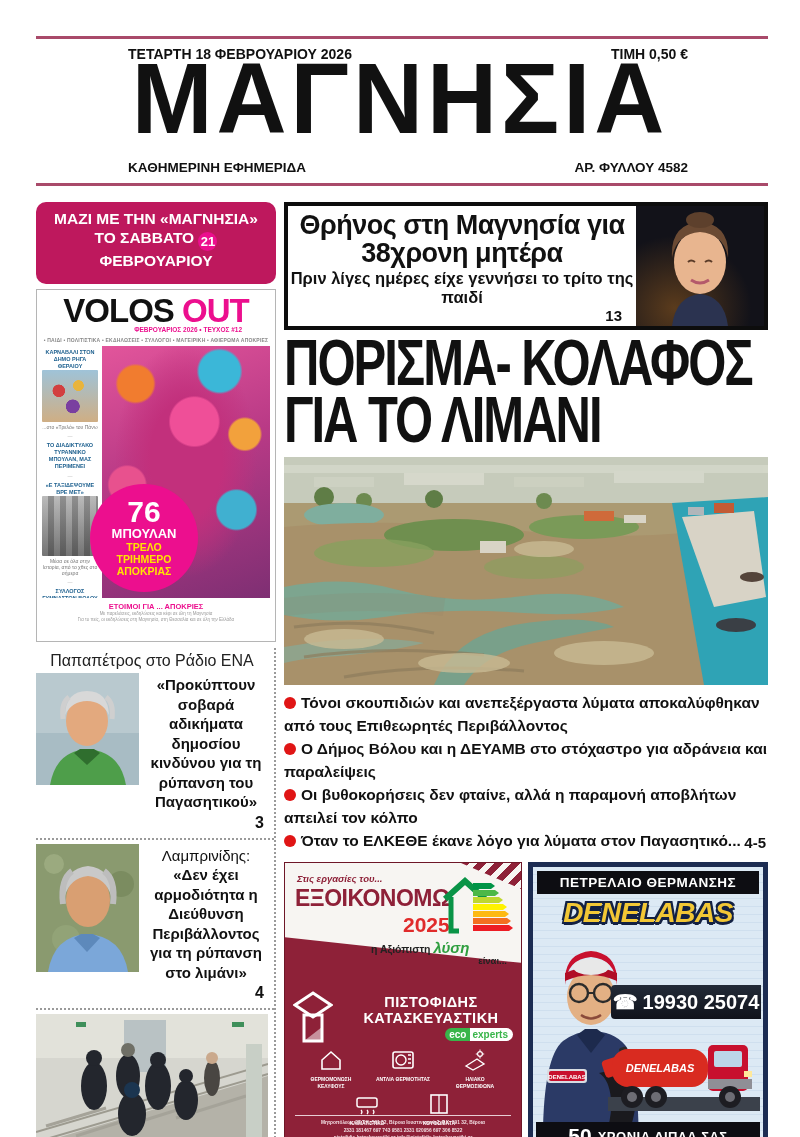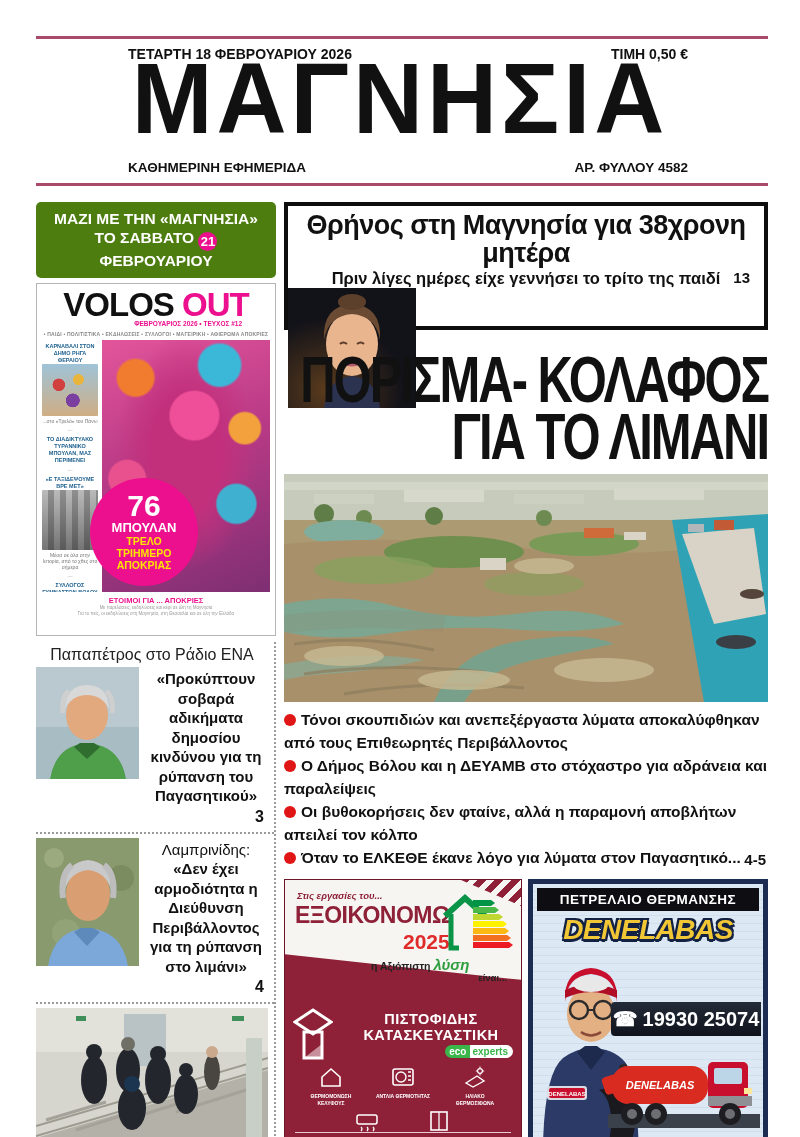--- a/index.html
+++ b/index.html
@@ -13,21 +13,21 @@
   .rule.bottom { top:183px; }
   .mast-row1 { position:absolute; top:46px; left:128px; right:112px; display:flex; justify-content:space-between; font-weight:700; font-size:14px; }
   .mast-title { position:absolute; top:50px; left:0; width:100%; text-align:center; font-size:97px; font-weight:700; letter-spacing:4px; transform:scaleY(1.04); line-height:1.0; }
   .mast-row2 { position:absolute; top:160px; left:128px; right:112px; display:flex; justify-content:space-between; font-weight:700; font-size:13.5px; }
 
   
   .col-left  { position:absolute; left:36px; top:202px; width:240px; }
   .col-right { position:absolute; left:284px; top:202px; width:484px; }
 
   
-  .promo { background:#4d7c0f; border-radius:5px; color:#fff; text-align:center; font-weight:700; font-size:15.5px; padding:7px 2px 8px; line-height:19px; }
+  .promo { background:#be185d; border-radius:10px; color:#fff; text-align:center; font-weight:700; font-size:15.5px; padding:7px 2px 14px; line-height:19px; }
   .day-circle { display:inline-flex; justify-content:center; align-items:center; width:19px; height:19px; border-radius:50%; background:#ec0f8e; color:#fff; font-size:13px; vertical-align:-3px; }
 
   
   .cover { margin-top:5px; border:1px solid #b5b5b5; background:#fff; height:353px; padding:4px 5px; position:relative; }
   .cover-title { text-align:center; font-weight:700; font-size:33px; letter-spacing:-1px; line-height:34px; }
   .cover-title .pink { color:#ec0f8e; }
   .cover-issue { text-align:right; color:#ec0f8e; font-size:6.5px; font-weight:700; padding-right:28px; margin-top:-2px; }
   .cover-cats { text-align:center; color:#888; font-size:5px; font-weight:700; margin:4px 0 3px; letter-spacing:.2px; }
   .cover-body { display:flex; gap:4px; height:252px; }
   .cover-side { width:56px; font-size:5px; text-align:center; color:#777; overflow:hidden; }
@@ -58,30 +58,30 @@
   
   .left-stories { border-right:2px dotted #9a9a9a; margin-top:6px; }
   .story { padding:4px 6px 6px 0; border-bottom:2px dotted #9a9a9a; }
   .kicker { text-align:center; font-size:16px; color:#222; margin-bottom:3px; }
   .srow { display:flex; gap:5px; }
   .stext { flex:1; text-align:center; font-weight:700; font-size:15px; line-height:19.5px; padding-top:2px; }
   .pageno { display:block; text-align:right; font-weight:700; font-size:16px; margin-top:2px; padding-right:4px; }
   .story.last { border-bottom:none; }
 
   
-  .lead { border:4px solid #0d0d0d; height:128px; display:flex; background:#fff;flex-direction:column; }
+  .lead { border:4px solid #0d0d0d; height:128px; display:flex; background:#fff; }
   .lead-text { flex:1; text-align:center; padding-top:5px; position:relative; }
   .lead-h { font-weight:700; font-size:27px; line-height:28px; letter-spacing:-0.5px; }
   .lead-s { font-weight:700; font-size:16.5px; line-height:19px; margin-top:2px; }
   .lead-p { position:absolute; right:14px; bottom:2px; font-weight:700; font-size:15px;text-align:right; }
   .lead-photo { width:128px; background:#101018; }
   .lead-photo svg { display:block; }
 
   
-  .main-h { margin-top:22px; text-align:right; font-weight:700; }
+  .main-h { margin-top:5px; text-align:left; font-weight:700; }
   .main-h .ln { display:block; font-size:49px; letter-spacing:-2px; transform:scale(1.0,1.32); transform-origin:center; line-height:57px; white-space:nowrap; }
 
   
   .aerial { margin-top:8px; width:484px; height:228px; }
   .aerial svg { display:block; }
 
   
   .bullets { position:relative; margin-top:6px; text-align:left; font-weight:700; font-size:15.5px; line-height:23px; }
   .bullets p { margin:0; }
   .dot { display:inline-block; width:12px; height:12px; border-radius:50%; background:#e01515; margin-right:5px; vertical-align:-1px; }

